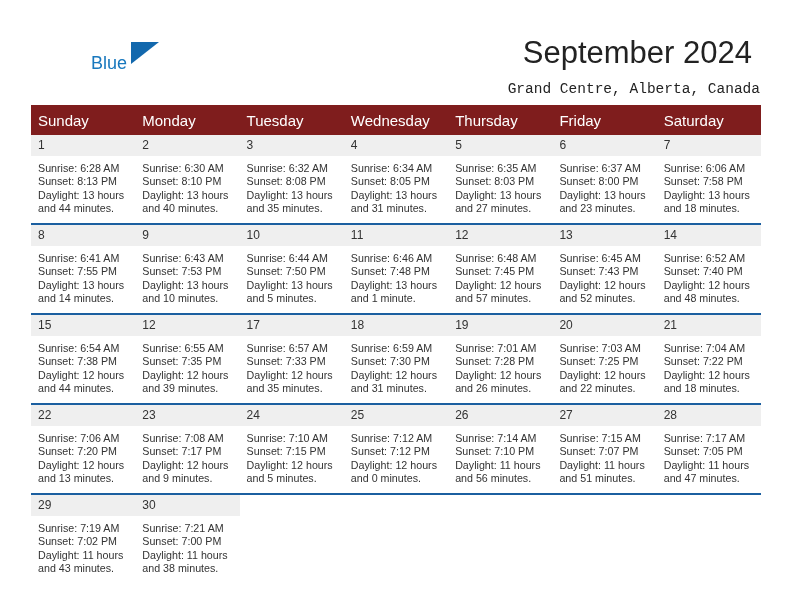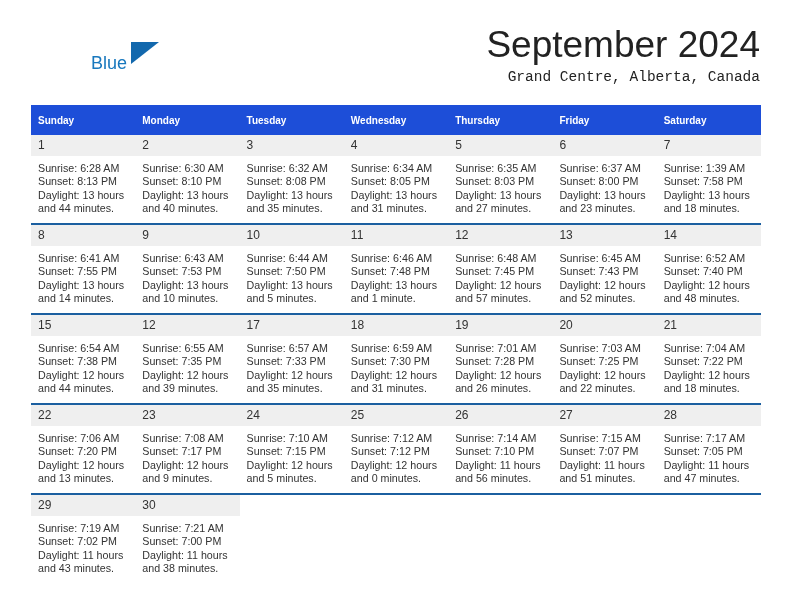--- a/index.html
+++ b/index.html
@@ -63,51 +63,51 @@
     border-bottom: 22px solid transparent;
   }
 
   .title-block {
     position: absolute;
     right: 0;
     top: 0;
     text-align: right;
   }
   .cal-title {
-    font-size: 37px;
+    font-size: 31px;
     color: #222222;
     line-height: 34px;
     white-space: nowrap;
     font-family: "Liberation Sans", sans-serif;
     font-weight: normal;
-    margin: 0;
+    margin: 8px;
   }
   .cal-subtitle {
     font-size: 14.5px;
     color: #222222;
     line-height: 22px;
     margin-top: 4px;
     white-space: nowrap;
     font-family: Liberation Mono, monospace;
   }
 
   
   .calendar {
     position: absolute;
     left: 31px;
     top: 105px;
     width: 730px;
     border-collapse: collapse;
     table-layout: fixed;
   }
   .calendar th {
-    background: #1d4ed8;
+    background: #7f1d1d;
     color: #ffffff;
-    font-size: 10px;
-    font-weight: bold;
+    font-size: 15px;
+    font-weight: normal;
     text-align: left;
     padding: 5px 0 5px 7px;
     height: 20px;
     border: none;
     font-family: "Liberation Sans", sans-serif;
   }
   .calendar td {
     vertical-align: top;
     padding: 0;
     border: none;
@@ -247,21 +247,21 @@
               <div>Sunset: 8:00 PM</div>
               <div>Daylight: 13 hours</div>
               <div class="daylight-line2">and 23 minutes.</div>
             </div>
           </div>
         </td>
         <td class="daycell">
           <div class="daycell-inner">
             <div class="daynum">7</div>
             <div class="info">
-              <div>Sunrise: 1:39 AM</div>
+              <div>Sunrise: 6:06 AM</div>
               <div>Sunset: 7:58 PM</div>
               <div>Daylight: 13 hours</div>
               <div class="daylight-line2">and 18 minutes.</div>
             </div>
           </div>
         </td>
       </tr>
 
       <tr class="week-row">
         <td class="daycell">

